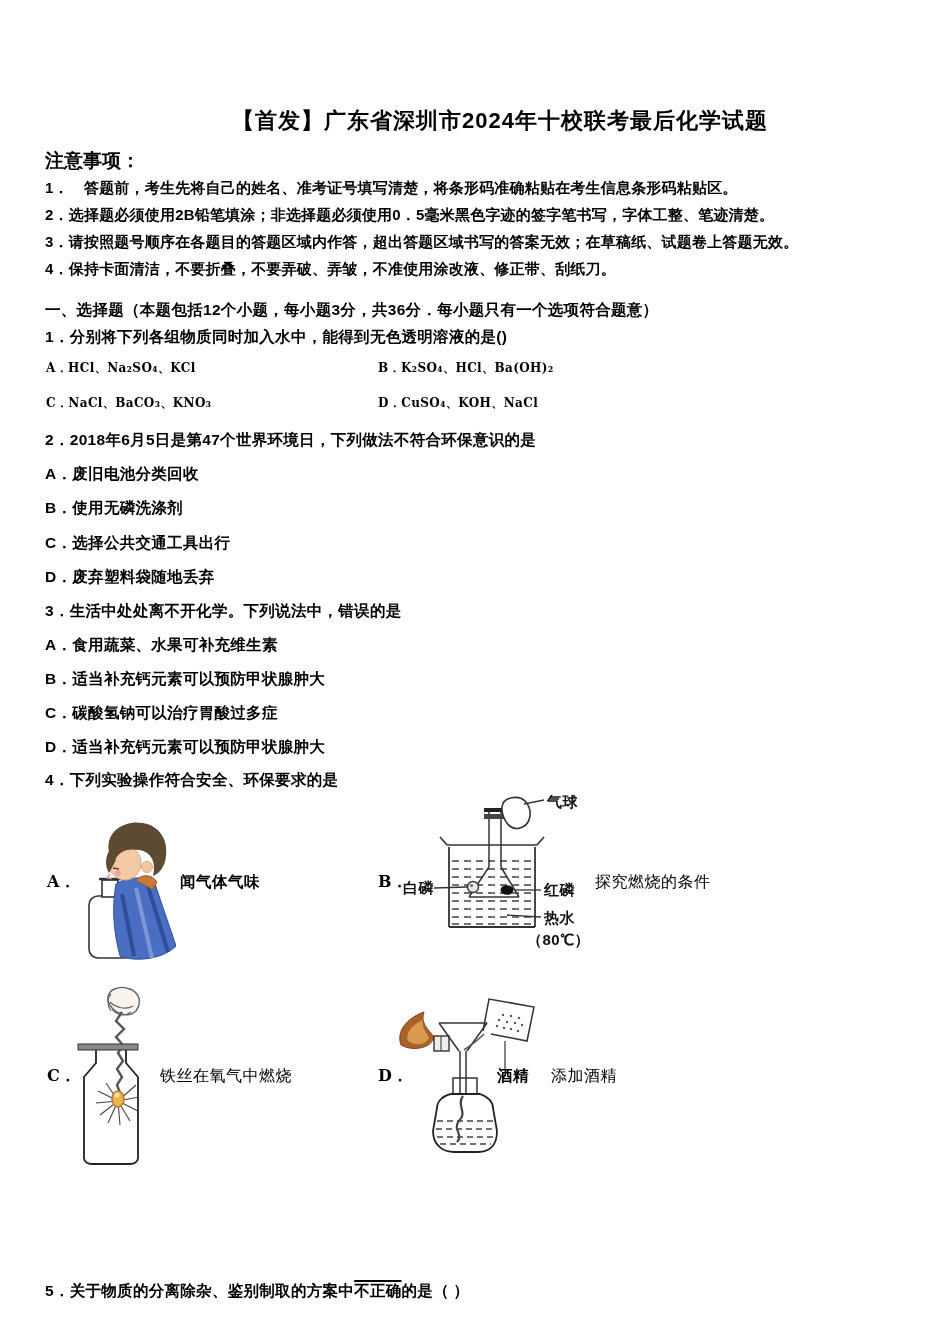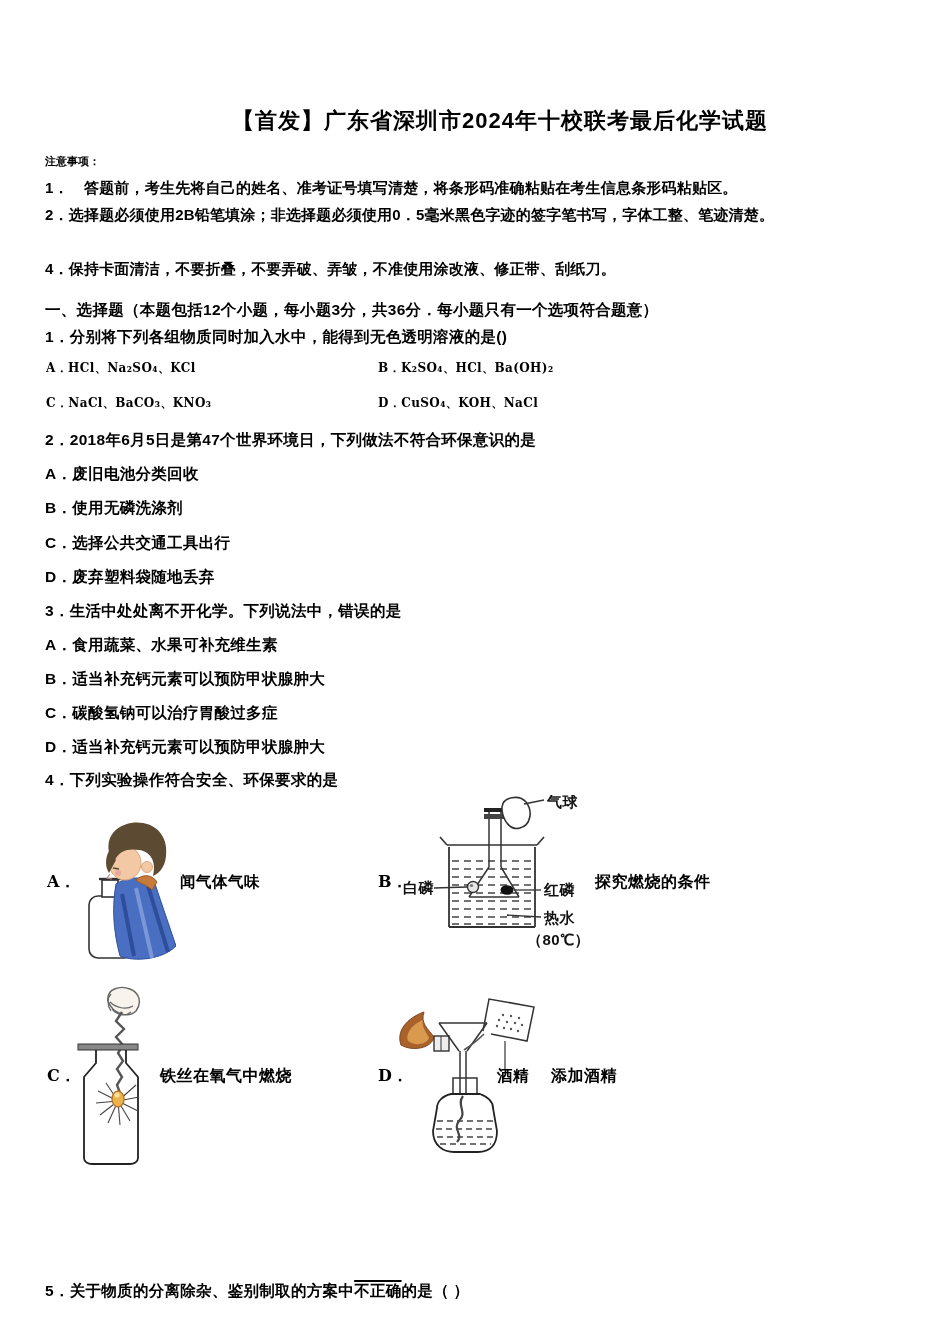--- a/index.html
+++ b/index.html
@@ -11,50 +11,51 @@
     color:#000;
     overflow:hidden;
     margin:0 auto;
   }
   .abs{position:absolute;}
   .title{
     left:0;top:106px;width:950px;
     text-align:center;
     font-size:22px;font-weight:700;letter-spacing:1px;padding-left:25px;
   }
-  .nhead{font-size:11px;font-weight:700;line-height:22px;}
+  .nhead{font-size:19px;font-weight:700;line-height:22px;}
   .nline{font-size:15px;font-weight:600;line-height:22px;letter-spacing:.2px;}
   .qline{font-size:15.5px;font-weight:600;line-height:22px;letter-spacing:.3px;}
   .formula{
     font-family:"DejaVu Serif","Liberation Serif",serif;
     font-weight:700;font-size:12px;letter-spacing:.4px;
   }
   .figlabel{
     font-family:"DejaVu Serif","Liberation Serif",serif;
     font-weight:700;font-size:16px;
   }
   .caption{font-size:15.5px;font-weight:700;letter-spacing:.5px;}
-  .caption-big{font-size:16px;font-weight:700;letter-spacing:.5px;}
+  .caption-big{font-size:16px;font-weight:400;letter-spacing:.5px;}
   .overline{text-decoration:overline;text-decoration-thickness:1.5px;}
   svg{display:block;}
   svg text{
     font-family:"Liberation Sans",sans-serif;
     font-size:15px;font-weight:600;fill:#111;letter-spacing:.5px;
   }
 </style>
 </head>
 <body>
 
 <div class="page">
 
   <div class="abs title">【首发】广东省深圳市2024年十校联考最后化学试题</div>
 
   <div class="abs nhead" style="left:45px;top:150px;">注意事项：</div>
   <div class="abs nline" style="left:45px;top:177px;">1．　答题前，考生先将自己的姓名、准考证号填写清楚，将条形码准确粘贴在考生信息条形码粘贴区。</div>
   <div class="abs nline" style="left:45px;top:204px;">2．选择题必须使用2B铅笔填涂；非选择题必须使用0．5毫米黑色字迹的签字笔书写，字体工整、笔迹清楚。</div>
+  <div class="abs nline" style="left:45px;top:231px;">3．请按照题号顺序在各题目的答题区域内作答，超出答题区域书写的答案无效；在草稿纸、试题卷上答题无效。</div>
   <div class="abs nline" style="left:45px;top:258px;">4．保持卡面清洁，不要折叠，不要弄破、弄皱，不准使用涂改液、修正带、刮纸刀。</div>
 
   <div class="abs qline" style="left:45px;top:299px;">一、选择题（本题包括12个小题，每小题3分，共36分．每小题只有一个选项符合题意）</div>
 
   <div class="abs qline" style="left:45px;top:326px;">1．分别将下列各组物质同时加入水中，能得到无色透明溶液的是()</div>
   <div class="abs formula" style="left:46px;top:360px;">A．HCl、Na₂SO₄、KCl</div>
   <div class="abs formula" style="left:378px;top:360px;">B．K₂SO₄、HCl、Ba(OH)₂</div>
   <div class="abs formula" style="left:46px;top:395px;">C．NaCl、BaCO₃、KNO₃</div>
   <div class="abs formula" style="left:378px;top:395px;">D．CuSO₄、KOH、NaCl</div>
 

